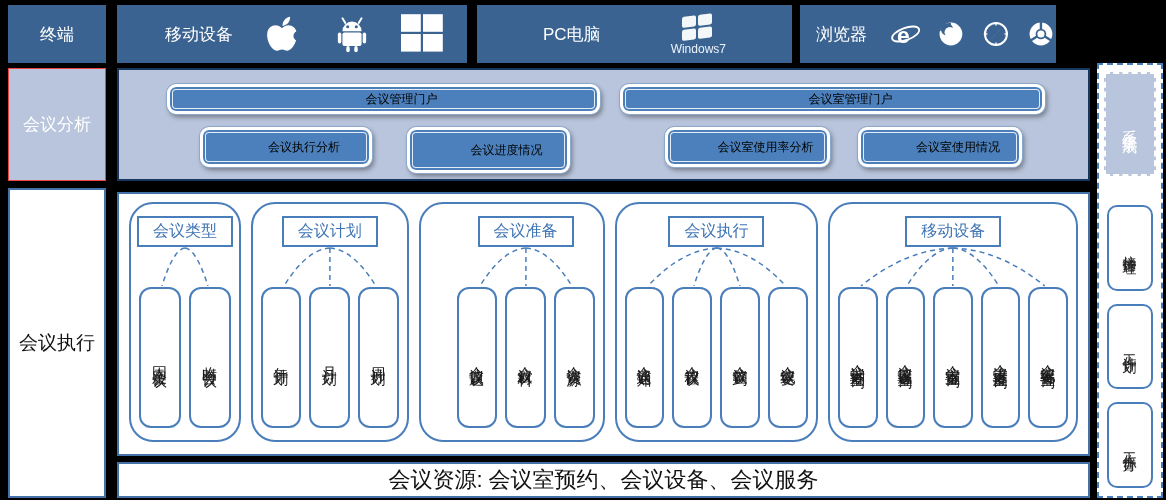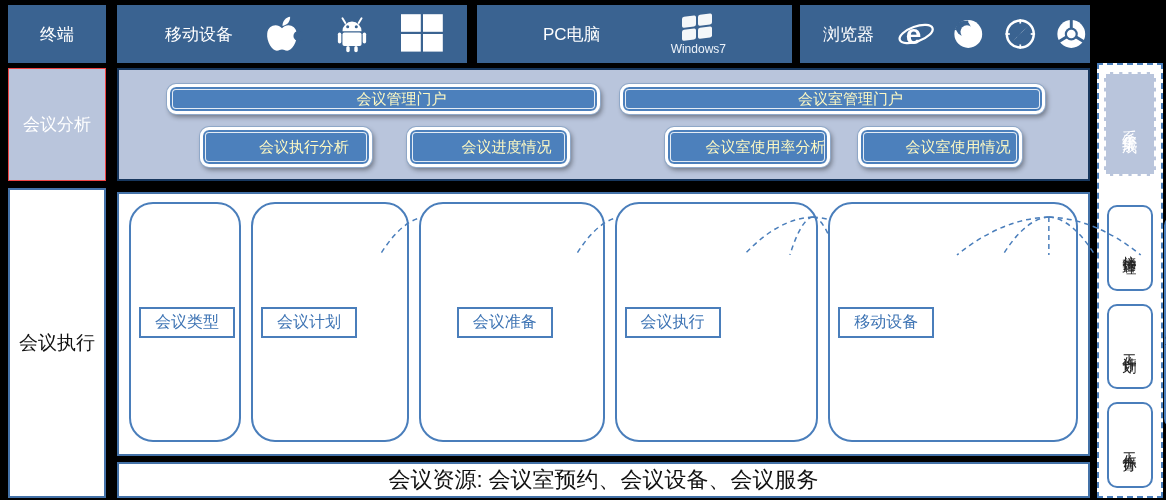--- a/index.html
+++ b/index.html
@@ -11,43 +11,43 @@
   .darkbox{background:#3A6391;color:#fff;display:flex;align-items:center;}
   .r1{top:5px;height:58px;}
   .hlabel{font-size:17px;color:#fff;white-space:nowrap;}
   .center{justify-content:center;}
   .icon{display:block;}
 
   
   .sidelabel{background:#B9C5DC;color:#fff;display:flex;align-items:center;justify-content:center;
              font-size:17px;border:1px solid #ef4444;}
   .panel{background:#B9C5DC;border:2px solid #17375E;}
-  .btn{position:absolute;box-sizing:border-box;background:#4C80BC;color:#fef9c3;
-       display:flex;align-items:center;justify-content:center;font-size:15px;white-space:nowrap;
+  .btn{position:absolute;box-sizing:border-box;background:#4C80BC;color:#000000;
+       display:flex;align-items:center;justify-content:center;font-size:12px;white-space:nowrap;
        border:3px solid #fff;border-radius:9px;
        box-shadow:0 0 0 1px #8FA8C8, 2px 3px 5px rgba(0,0,0,.40),
                   inset 0 0 0 2px #4C80BC, inset 0 0 0 3px rgba(255,255,255,.85);padding-left:36px;}
 
   
   .sidecol{background:#fff;border:2px dashed #4A7EBB;}
   .intbox{position:absolute;left:5px;right:5px;top:7px;height:104px;background:#B9C5DC;
           border:2px dashed #fff;display:flex;align-items:center;justify-content:center;box-sizing:border-box;}
   .vtext{writing-mode:vertical-rl;text-orientation:upright;letter-spacing:3px;line-height:1;}
   .intbox .vtext{color:#fff;font-size:15px;}
   .sidepills{position:absolute;left:8px;right:8px;top:140px;bottom:8px;display:flex;
              flex-direction:column;gap:13px;}
   .sidepill{flex:1;border:2px solid #4A7EBB;border-radius:10px;display:flex;align-items:center;
             justify-content:center;background:#fff;}
   .sidepill .vtext{font-size:14px;color:#222;letter-spacing:2px;}
 
   
   .whitebox{background:#fff;border:2.5px solid #4472A8;}
   .execlabel{display:flex;align-items:center;justify-content:center;font-size:19px;color:#111;}
   .groups{position:absolute;left:10px;right:10px;top:8px;bottom:12px;display:flex;gap:10px;}
-  .group{border:2px solid #4A7EBB;border-radius:24px;display:flex;flex-direction:row;
+  .group{border:2px solid #4A7EBB;border-radius:24px;display:flex;flex-direction:column;
          padding:12px 8px 12px;box-sizing:border-box;flex-basis:0;min-width:0;background:#fff;}
   .gtitle{align-self:center;border:2px solid #4A7EBB;color:#3E74B4;font-size:16px;
           padding:3px 14px;background:#fff;white-space:nowrap;}
   .connector{width:100%;height:40px;display:block;flex:none;}
   .connector path{fill:none;stroke:#4A7EBB;stroke-width:1.5;stroke-dasharray:5 4;}
   .pillrow{flex:1;display:flex;gap:8px;min-height:0;}
   .pill{flex:1;border:2px solid #4A7EBB;border-radius:12px;display:flex;align-items:center;
         justify-content:center;background:#fff;min-width:0;}
   .pill .vtext{font-size:15px;color:#1a1a1a;letter-spacing:2px;}
 
@@ -107,21 +107,21 @@
           <rect x="1" y="1" width="14" height="11" rx="2"></rect>
             <rect x="17" y="1" width="14" height="11" rx="2"></rect>
           <rect x="1" y="14" width="14" height="11" rx="2"></rect>
             <rect x="17" y="14" width="14" height="11" rx="2"></rect>
         </g>
       </svg>
       <span>Windows7</span>
     </div>
   </div>
 
-  <div class="abs darkbox r1" style="left:800px;width:290px;padding-left:23px;gap:15px;">
+  <div class="abs darkbox r1" style="left:800px;width:256px;padding-left:16px;gap:15px;">
     <span class="hlabel" style="margin-right:8px;">浏览器</span>
     <svg class="icon" width="44" height="42" viewBox="0 0 44 42">
       <text x="10" y="33" font-size="32" font-weight="bold" fill="#fff" font-family="Liberation Sans, sans-serif">e</text>
       <ellipse cx="22" cy="21" rx="20" ry="8.5" fill="none" stroke="#fff" stroke-width="2.6" transform="rotate(-20 22 21)"></ellipse>
     </svg>
     <svg class="icon" width="42" height="42" viewBox="0 0 42 42">
       <circle cx="21" cy="21" r="16" fill="#fff"></circle>
       <circle cx="15.5" cy="14.5" r="8.5" fill="#3A6391"></circle>
       <circle cx="19.5" cy="18.5" r="7.5" fill="#fff"></circle>
       <path d="M5.5 16 C8 9 14 5.5 21 5.5 L21 9 C14 9 9.5 12 7.5 17 Z" fill="#3A6391"></path>
@@ -149,21 +149,21 @@
   </div>
 
   <div class="abs sidelabel" style="left:8px;top:68px;width:98px;height:113px;">
     <span>会议分析</span>
   </div>
 
   <div class="abs panel" style="left:117px;top:68px;width:973px;height:113px;">
     <div class="btn" style="left:48px;top:14px;width:433px;height:30px;">会议管理门户</div>
     <div class="btn" style="left:501px;top:14px;width:425px;height:30px;">会议室管理门户</div>
     <div class="btn" style="left:81px;top:57px;width:172px;height:40px;">会议执行分析</div>
-    <div class="btn" style="left:288px;top:57px;width:163px;height:40px;">会议进度情况</div>
+    <div class="btn" style="left:288px;top:57px;width:163px;height:46px;">会议进度情况</div>
     <div class="btn" style="left:739px;top:57px;width:164px;height:40px;">会议室使用情况</div>
     <div class="btn" style="left:546px;top:57px;width:165px;height:40px;">会议室使用率分析</div>
   </div>
 
   <div class="abs sidecol" style="left:1097px;top:63px;width:66px;height:435px;">
     <div class="intbox">
       <span class="vtext">系统集成</span>
     </div>
     <div class="sidepills">
         <div class="sidepill">

